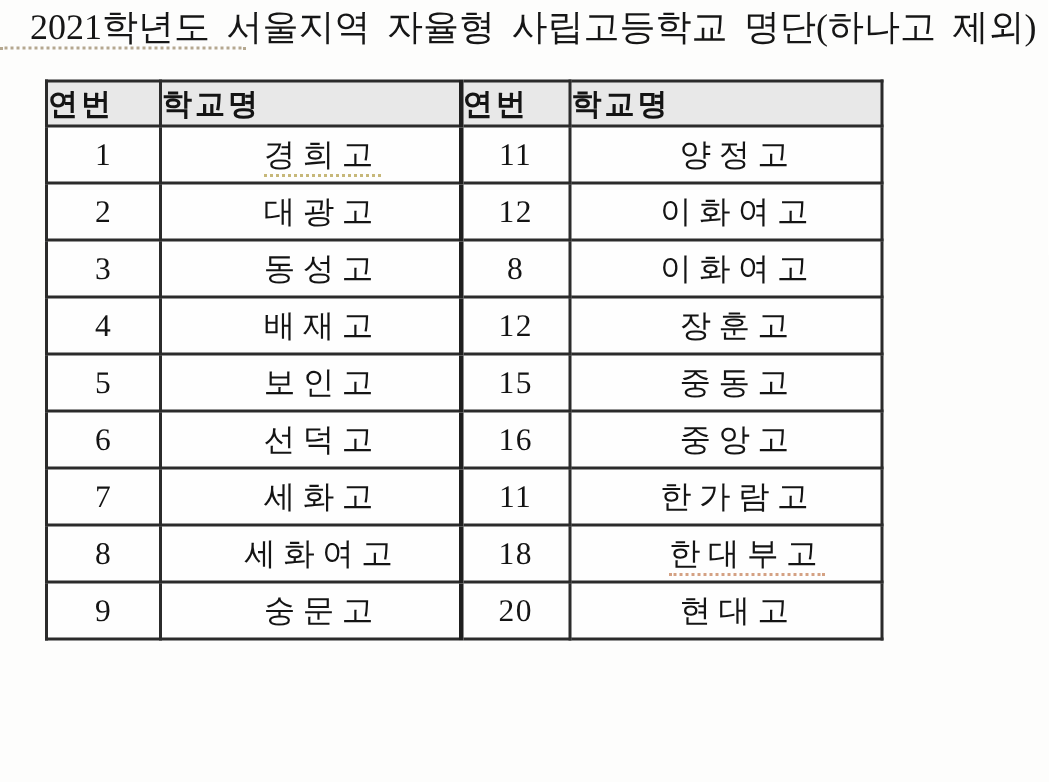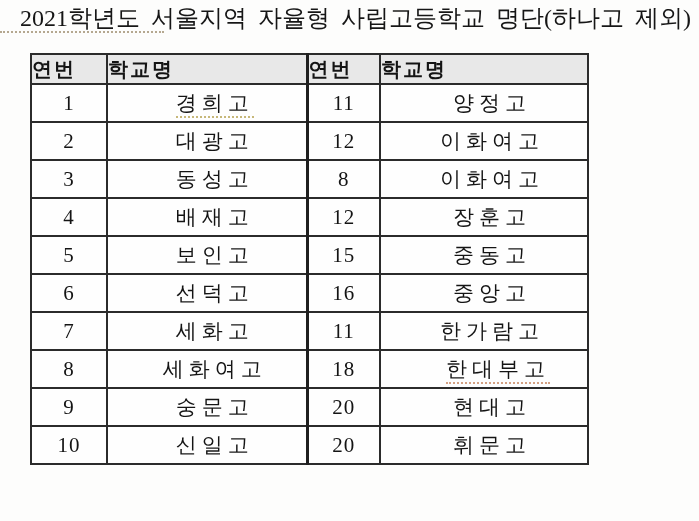--- a/index.html
+++ b/index.html
@@ -166,22 +166,16 @@
           <td class="cell name">세화여고</td>
           <td class="cell num mid-divider">18</td>
           <td class="cell name"><span class="u-peach">한대부고</span></td>
         </tr>
         <tr>
           <td class="cell num">9</td>
           <td class="cell name">숭문고</td>
           <td class="cell num mid-divider">20</td>
           <td class="cell name">현대고</td>
         </tr>
-        <tr>
-          <td class="cell num">10</td>
-          <td class="cell name">신일고</td>
-          <td class="cell num mid-divider">20</td>
-          <td class="cell name">휘문고</td>
-        </tr>
       </tbody>
   </table>
 
 </div>
 
 </body></html>

